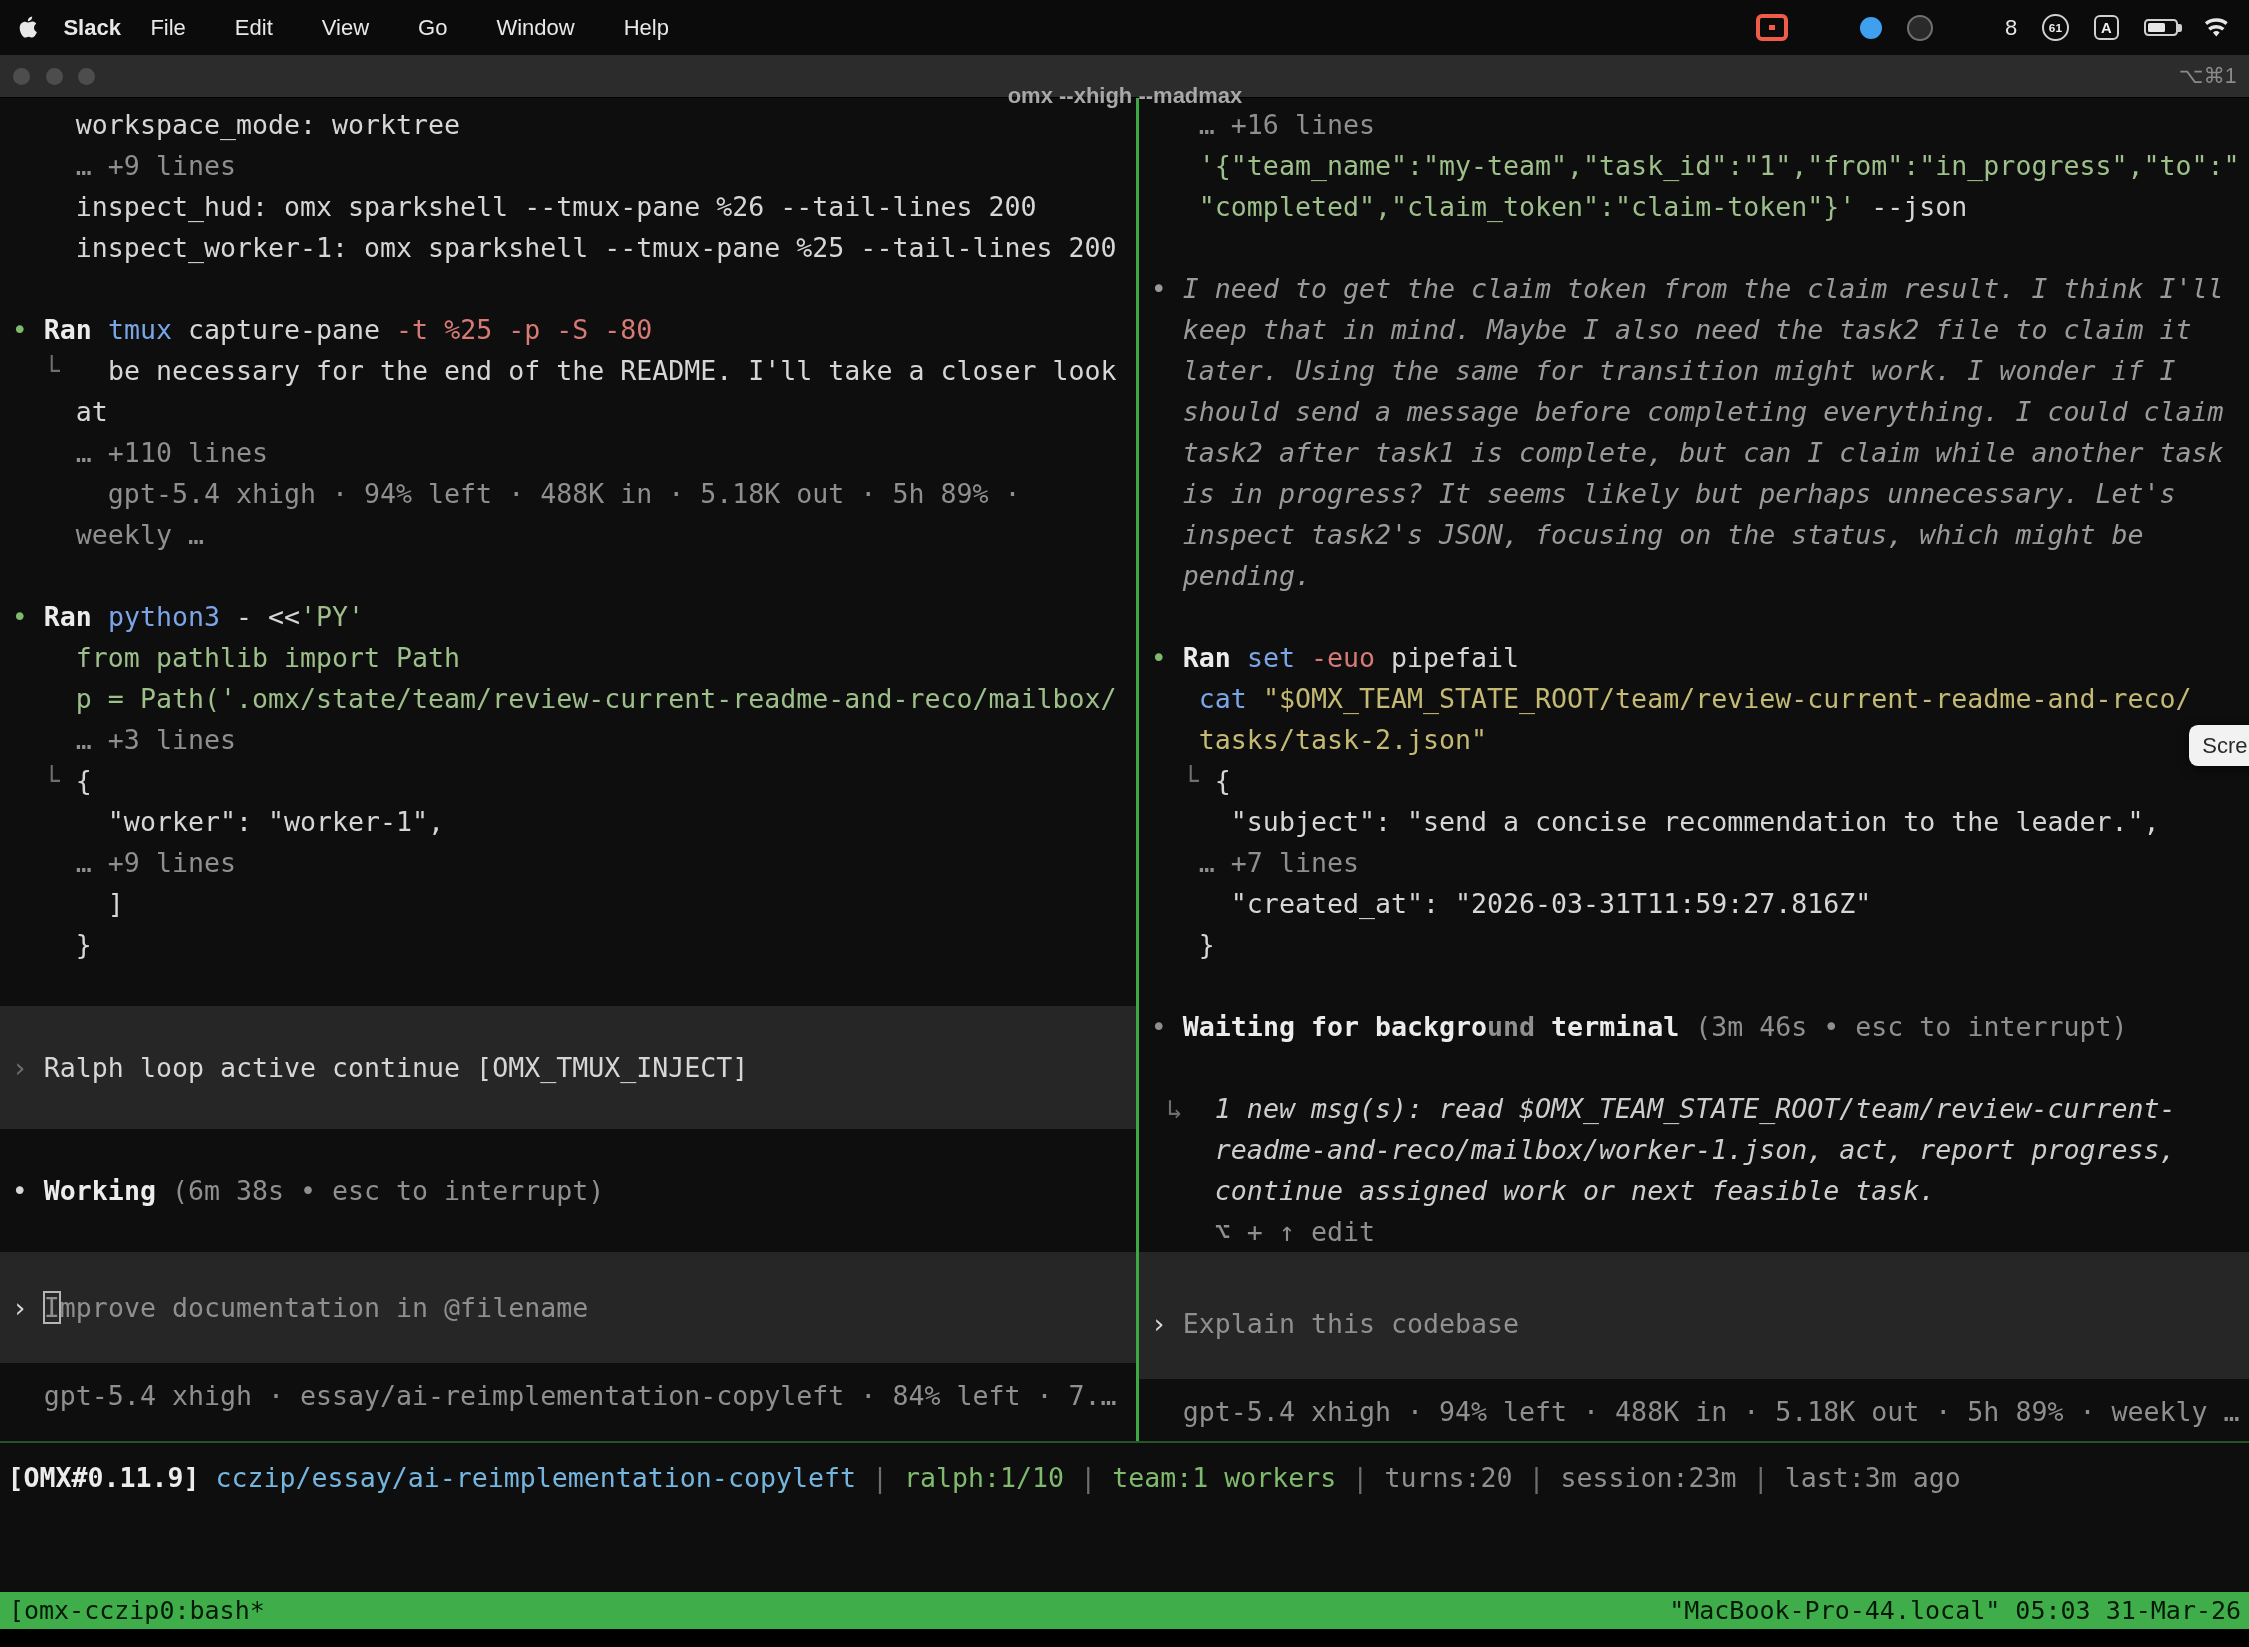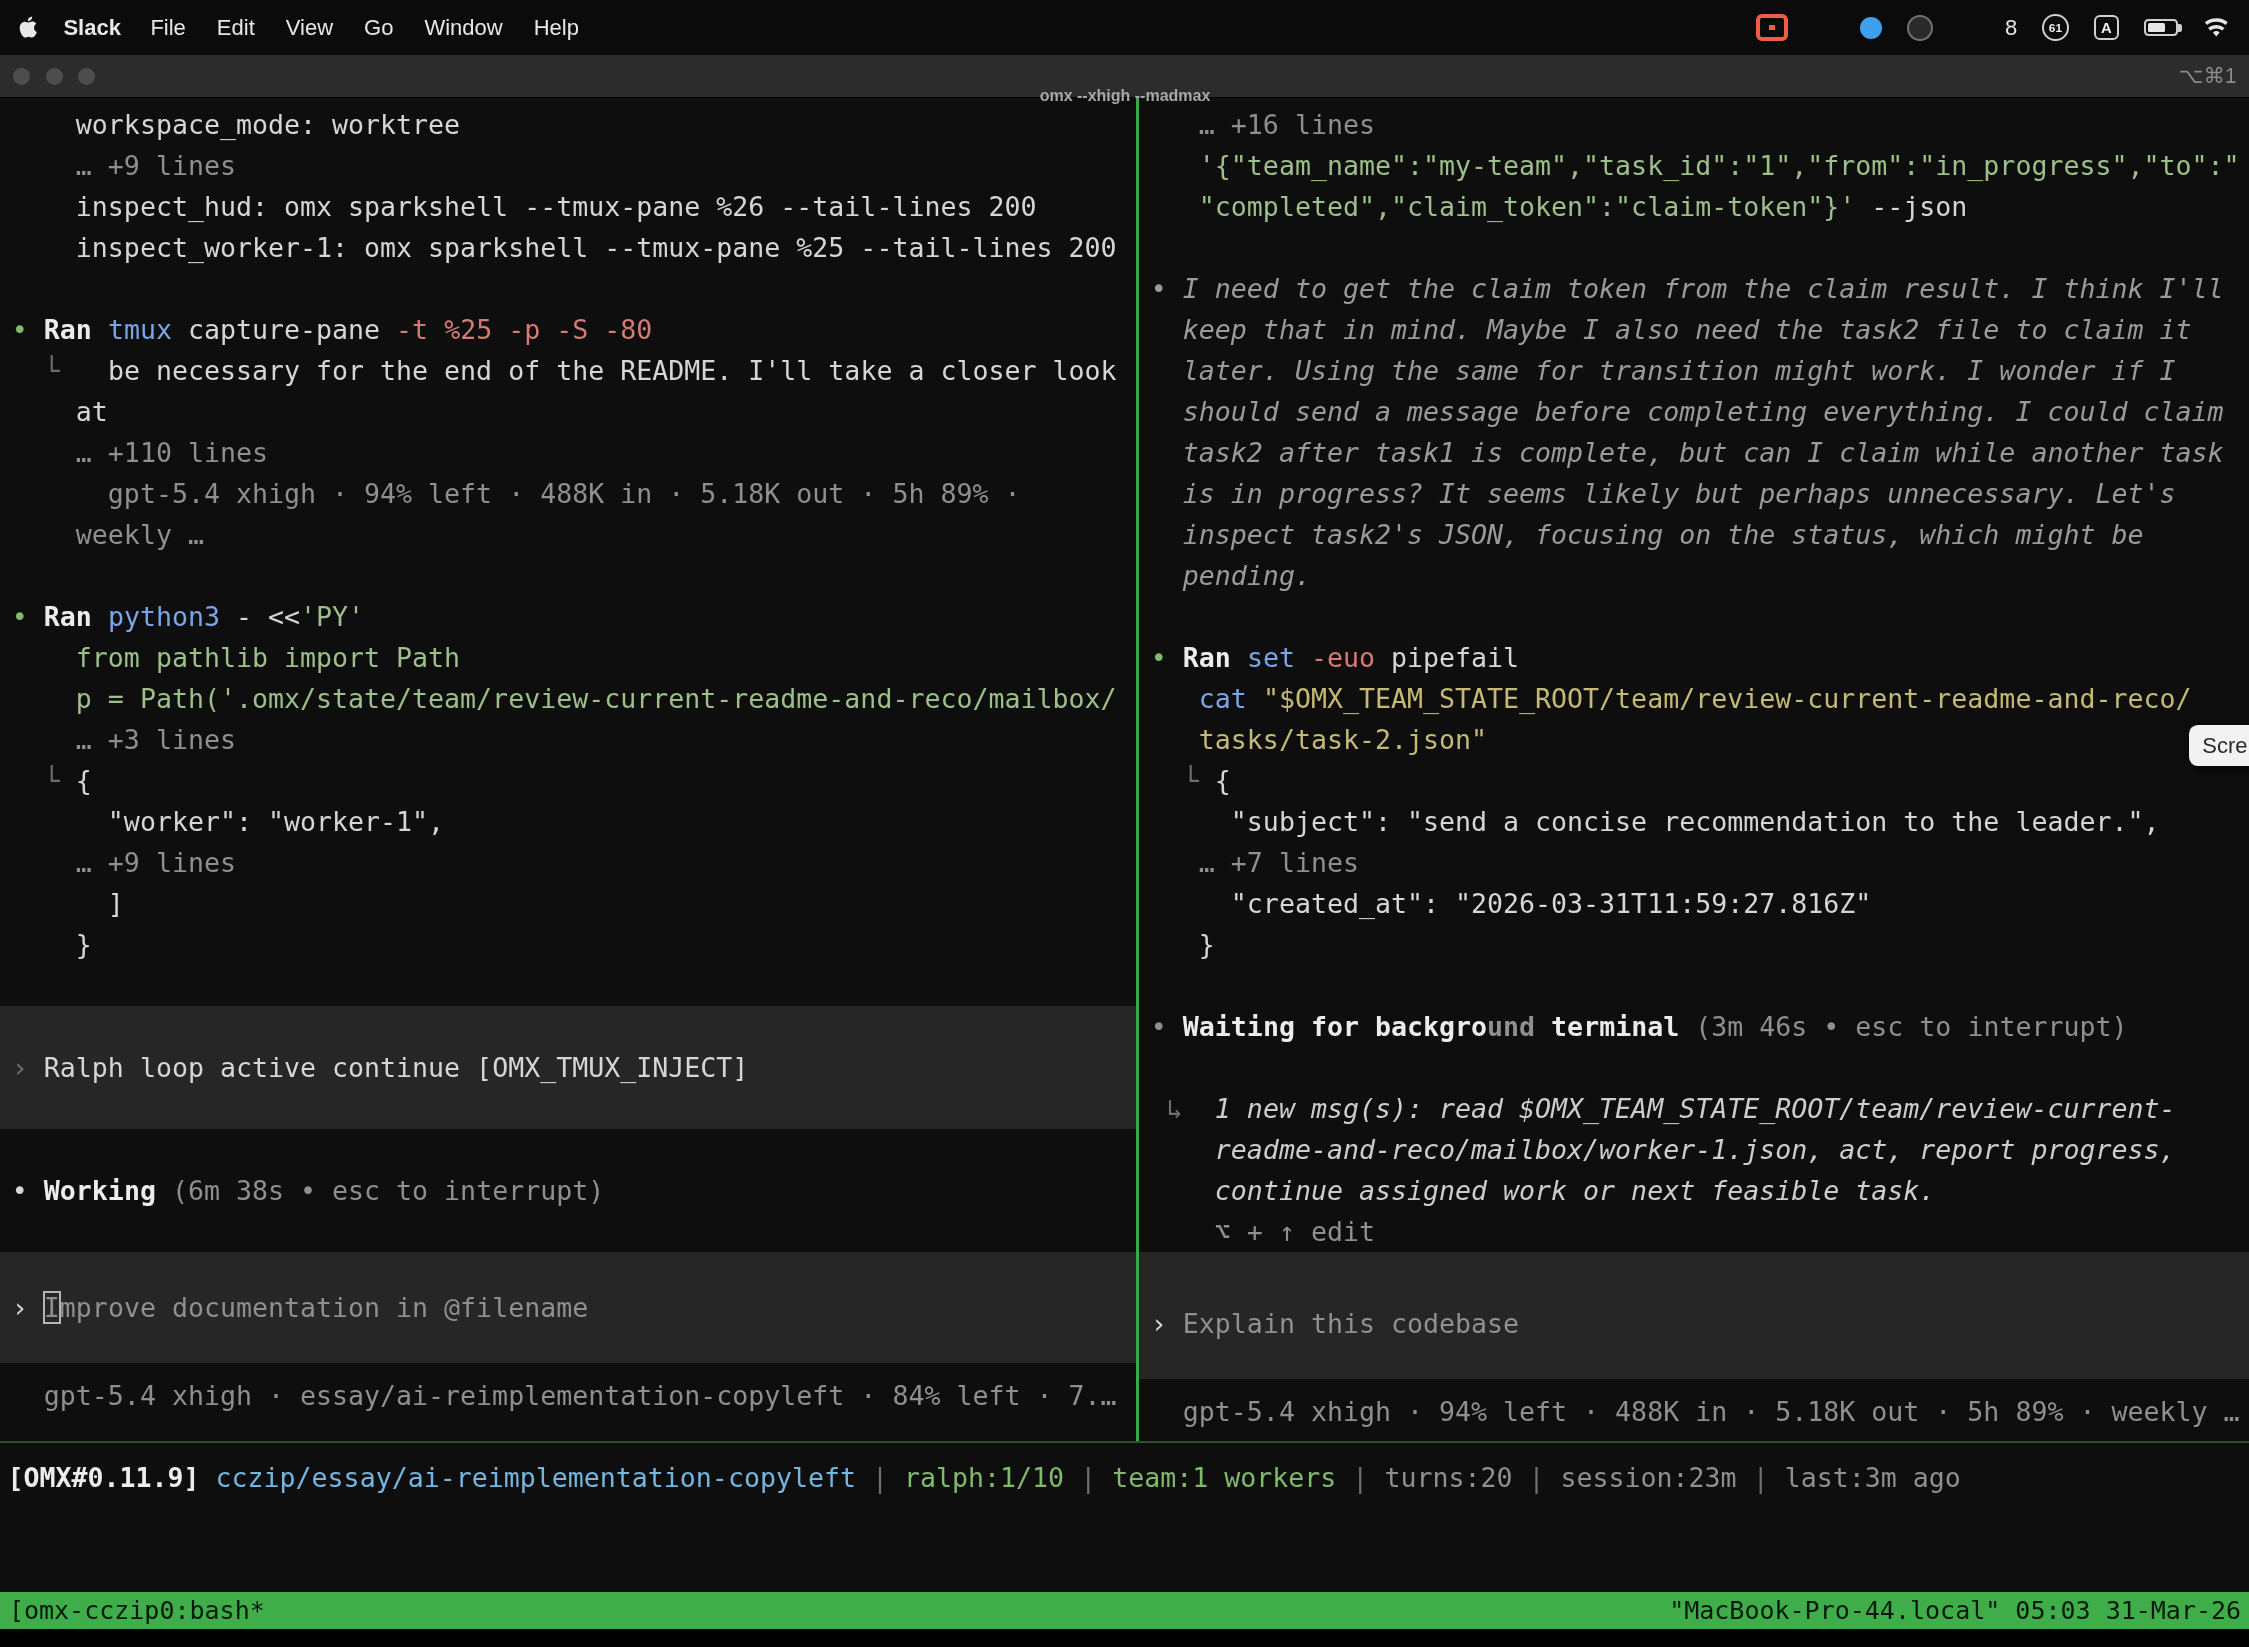--- a/index.html
+++ b/index.html
@@ -4,21 +4,21 @@
 <style>
   html,body{margin:0;padding:0;background:#000;}
   .screen{position:relative;width:2250px;height:1648px;background:#0f172a;overflow:hidden;
           font-family:"Liberation Sans",sans-serif;}
 
   
   .menu-bar{height:55px;background:#0b0b0b;display:flex;align-items:center;
             color:#e8e8e8;font-size:22px;padding:0 17.7px;box-sizing:border-box;}
   .apple{display:inline-flex;align-items:center;margin-right:25px;}
   .app-name{font-weight:bold;margin-right:29.5px;}
-  .menus{display:flex;gap:31px;}
+  .menus{display:flex;gap:49px;}
   .menu-item{color:#e8e8e8;}
   .mb-spacer{flex:1;}
   .status-icons{display:flex;align-items:center;gap:25px;padding-right:3px;}
   .ic{display:inline-flex;align-items:center;justify-content:center;position:relative;}
   .rec{width:23.6px;height:19px;border:4.4px solid #ef5d49;border-radius:5.9px;}
   .rec i{width:5.9px;height:5.9px;background:#ef5d49;}
   .gridic{width:22px;height:17.7px;display:grid;grid-template-columns:repeat(3,1fr);
           grid-template-rows:repeat(3,1fr);gap:2.2px;}
   .gridic i{background:#e6e6e6;border-radius:0.7px;}
   .bluedot{width:22px;height:22px;border-radius:50%;background:#3fa0f0;}
@@ -34,21 +34,21 @@
   .battery{width:34px;height:17px;border:2.2px solid #cfcfcf;border-radius:4.4px;box-sizing:border-box;position:relative;}
   .battery i{position:absolute;left:2.2px;top:2.2px;bottom:2.2px;width:58%;background:#e6e6e6;border-radius:1.5px;}
   .battery::after{content:"";position:absolute;right:-5.9px;top:50%;transform:translateY(-50%);
                   width:3.7px;height:8px;background:#cfcfcf;border-radius:0 2.2px 2.2px 0;}
 
   
   .title-bar{height:43px;background:#2c2c2c;border-bottom:1.5px solid #000;position:relative;
              display:flex;align-items:center;justify-content:center;box-sizing:border-box;}
   .traffic{position:absolute;left:13.3px;top:0;bottom:0;display:flex;align-items:center;gap:15.5px;}
   .dot{width:17px;height:17px;border-radius:50%;background:#4d4d4d;}
-  .win-title{color:#a8a8a8;font-size:16px;font-weight:bold;margin-top:40px;}
+  .win-title{color:#a8a8a8;font-size:22px;font-weight:bold;margin-top:40px;}
   .shortcut{position:absolute;right:13.3px;color:#8a8a8a;font-size:21.4px;}
 
   
   .terminal{height:1549px;background:#0e0e0e;display:flex;flex-direction:column;
             font-family:"DejaVu Sans Mono",monospace;font-size:26.6px;}
   .panes{height:1345px;display:flex;border-bottom:2.2px solid rgba(63,174,74,.45);box-sizing:border-box;}
   .pane{overflow:hidden;padding-top:5.9px;box-sizing:border-box;color:#d6d6d6;}
   .pane-left{width:1136px;}
   .divider{width:3px;background:#3da944;}
   .pane-right{flex:1;}

